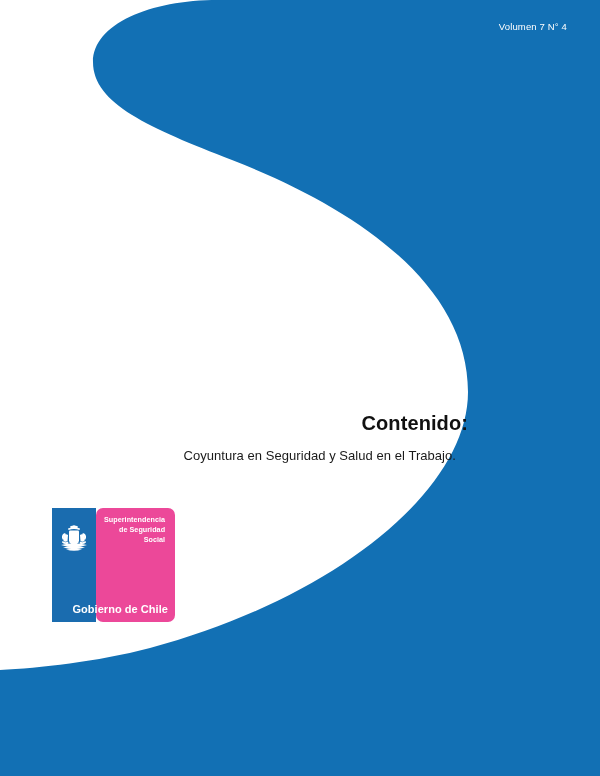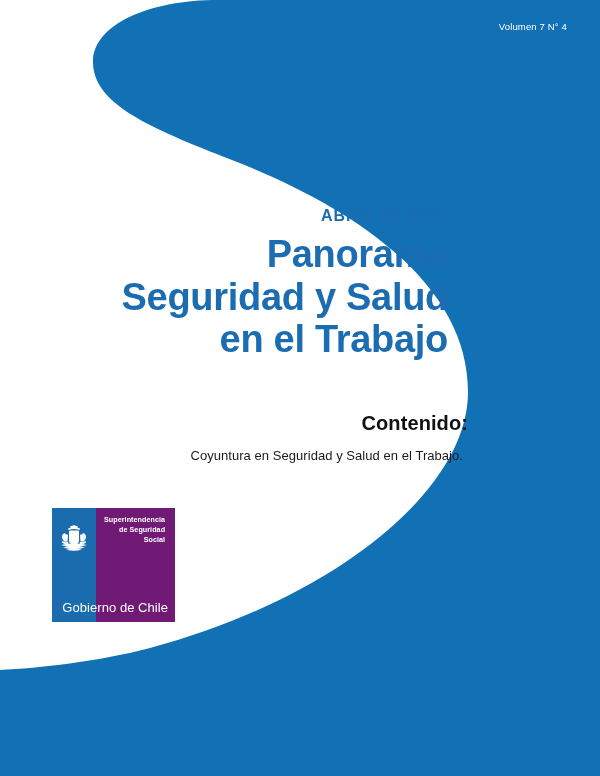--- a/index.html
+++ b/index.html
@@ -69,21 +69,21 @@
   .contents-heading {
     color: #111111;
     font-size: 20px;
     font-weight: bold;
     margin: 0 0 13px 0;
     letter-spacing: 0.1px;
   }
   .contents-item {
     color: #1a1a1a;
     font-size: 13px;
-    margin: 5px;
+    margin: 12px;
     letter-spacing: 0.05px;
   }
   .logo {
     position: absolute;
     left: 52px;
     top: 508px;
     width: 123px;
     height: 114px;
     display: flex;
     background: #ffffff;
@@ -98,41 +98,42 @@
   .logo-crest {
     position: absolute;
     left: 50%;
     top: 16px;
     transform: translateX(-50%);
     width: 32px;
     height: 30px;
   }
   .logo-red {
     flex: 1;
-    background: #701a75;
+    background: #ec4899;
     position: relative;
+    border-radius: 7px;
   }
   .logo-org {
     position: absolute;
     left: 8px;
     top: 7px;
     color: #ffffff;
     font-size: 7.2px;
     font-weight: bold;
     line-height: 1.42;
     white-space: pre-line;
     letter-spacing: 0.05px;
   }
   .logo-gov {
     position: absolute;
     right: 7px;
     bottom: 7px;
     color: #ffffff;
-    font-size: 13px;
-    font-weight: normal;
+    font-size: 11px;
+    font-weight: bold;
     letter-spacing: 0.05px;
     white-space: nowrap;
   }
 </style>
 </head>
 <body>
 
 <div class="cover">
 
   <svg class="swoosh-layer" viewBox="0 0 600 776" preserveAspectRatio="none" aria-hidden="true">
@@ -143,26 +144,20 @@
              C 360 210, 468 286, 468 392
              C 468 492, 330 600, 150 648
              C 96 662, 40 668, 0 670
              L 0 776
              L 600 776
              Z" fill="#1270B4"></path>
   </svg>
 
   <div class="volume-label">Volumen 7 N° 4</div>
 
-  <div class="text-block">
-    <p class="issue-date">ABRIL DE 2021</p>
-    <h1 class="main-title">Panorama
-Seguridad y Salud
-en el Trabajo</h1>
-  </div>
 
   <div class="contents-block">
     <p class="contents-heading">Contenido:</p>
     <p class="contents-item">Coyuntura en Seguridad y Salud en el Trabajo.</p>
   </div>
 
   <div class="logo">
     <div class="logo-blue">
       <svg class="logo-crest" viewBox="0 0 64 60" aria-hidden="true">
         <g fill="#ffffff">

